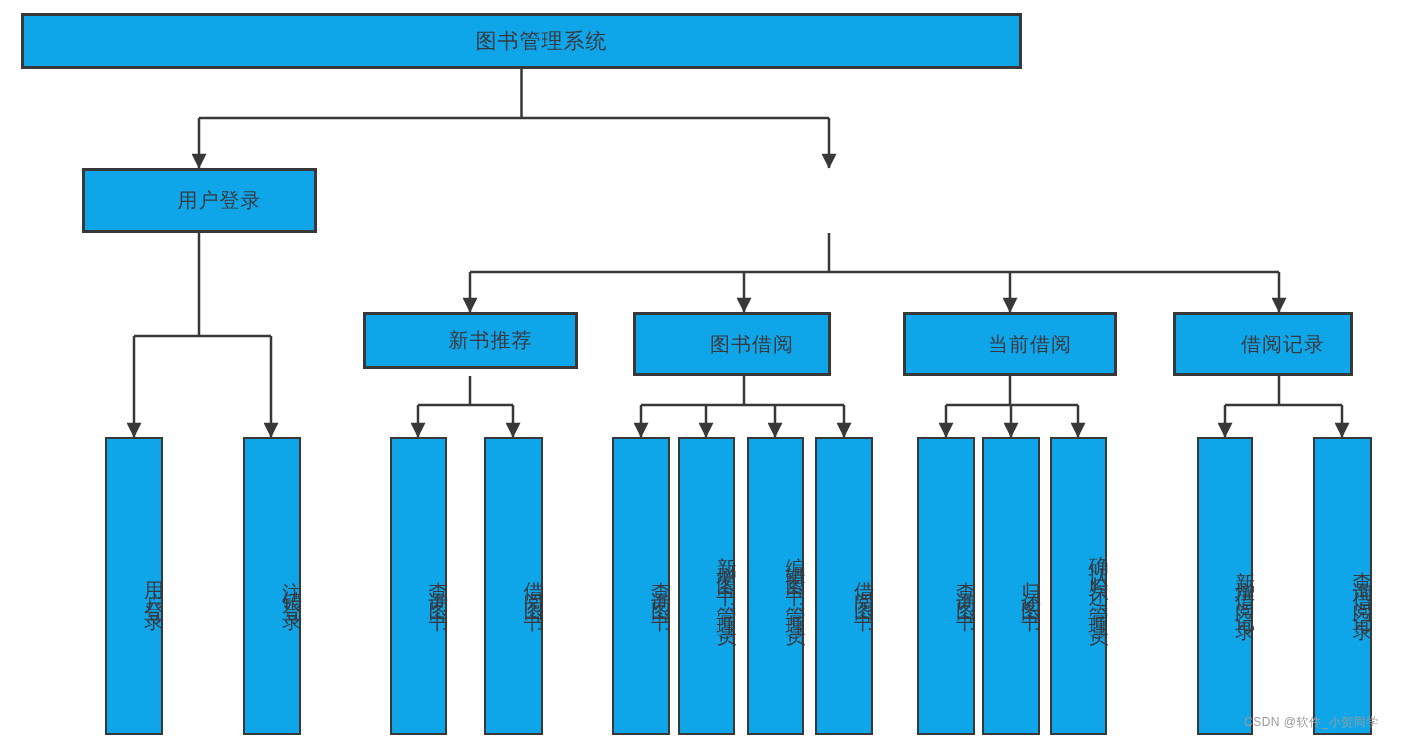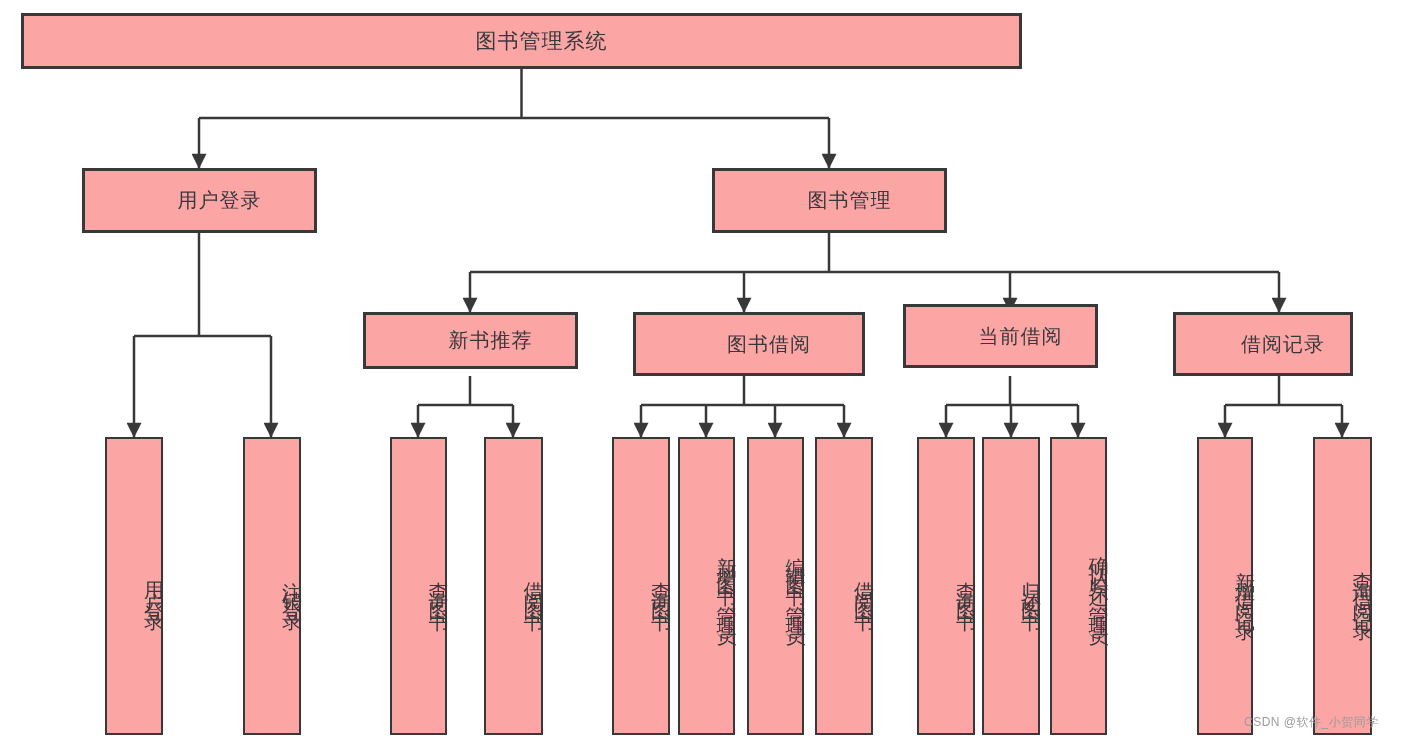--- a/index.html
+++ b/index.html
@@ -15,21 +15,21 @@
     width:1405px;height:747px;
     background:var(--background);
     overflow:hidden;
   }
   .wires{position:absolute;left:0;top:0;width:1405px;height:747px;}
   .wire{stroke:var(--line);stroke-width:2.5;fill:none;}
   .arrowhead{fill:var(--line);}
   .node{
     position:absolute;
     box-sizing:border-box;
-    background:#fca5a5;
+    background:#0ea5e9;
     border:3px solid var(--line);
     display:flex;align-items:center;justify-content:center;
     color:var(--text);
     padding-left:40px;
   }
   .node .label{
     color:var(--text);
     white-space:nowrap;
   }
   .hbox .label{
@@ -113,31 +113,28 @@
     <path class="wire" d="M1342,405 V437" marker-end="url(#arrow)"></path>
   </svg>
 
   <div class="node hbox root-box" style="left:21px;top:13px;width:1001px;height:56px">
     <span class="label">图书管理系统</span>
   </div>
 
   <div class="node hbox" style="left:82px;top:168px;width:235px;height:65px">
     <span class="label">用户登录</span>
   </div>
-  <div class="node hbox" style="left:712px;top:168px;width:235px;height:65px">
-    <span class="label">图书管理</span>
-  </div>
 
   <div class="node hbox" style="left:363px;top:312px;width:215px;height:57px">
     <span class="label">新书推荐</span>
   </div>
-  <div class="node hbox" style="left:633px;top:312px;width:232px;height:64px">
+  <div class="node hbox" style="left:633px;top:312px;width:198px;height:64px">
     <span class="label">图书借阅</span>
   </div>
-  <div class="node hbox" style="left:903px;top:304px;width:195px;height:64px">
+  <div class="node hbox" style="left:903px;top:312px;width:214px;height:64px">
     <span class="label">当前借阅</span>
   </div>
   <div class="node hbox" style="left:1173px;top:312px;width:180px;height:64px">
     <span class="label">借阅记录</span>
   </div>
 
   <div class="node leaf" style="left:105px;top:437px;width:58px;height:298px">
     <span class="label">用户登录</span>
   </div>
   <div class="node leaf" style="left:243px;top:437px;width:58px;height:298px">

